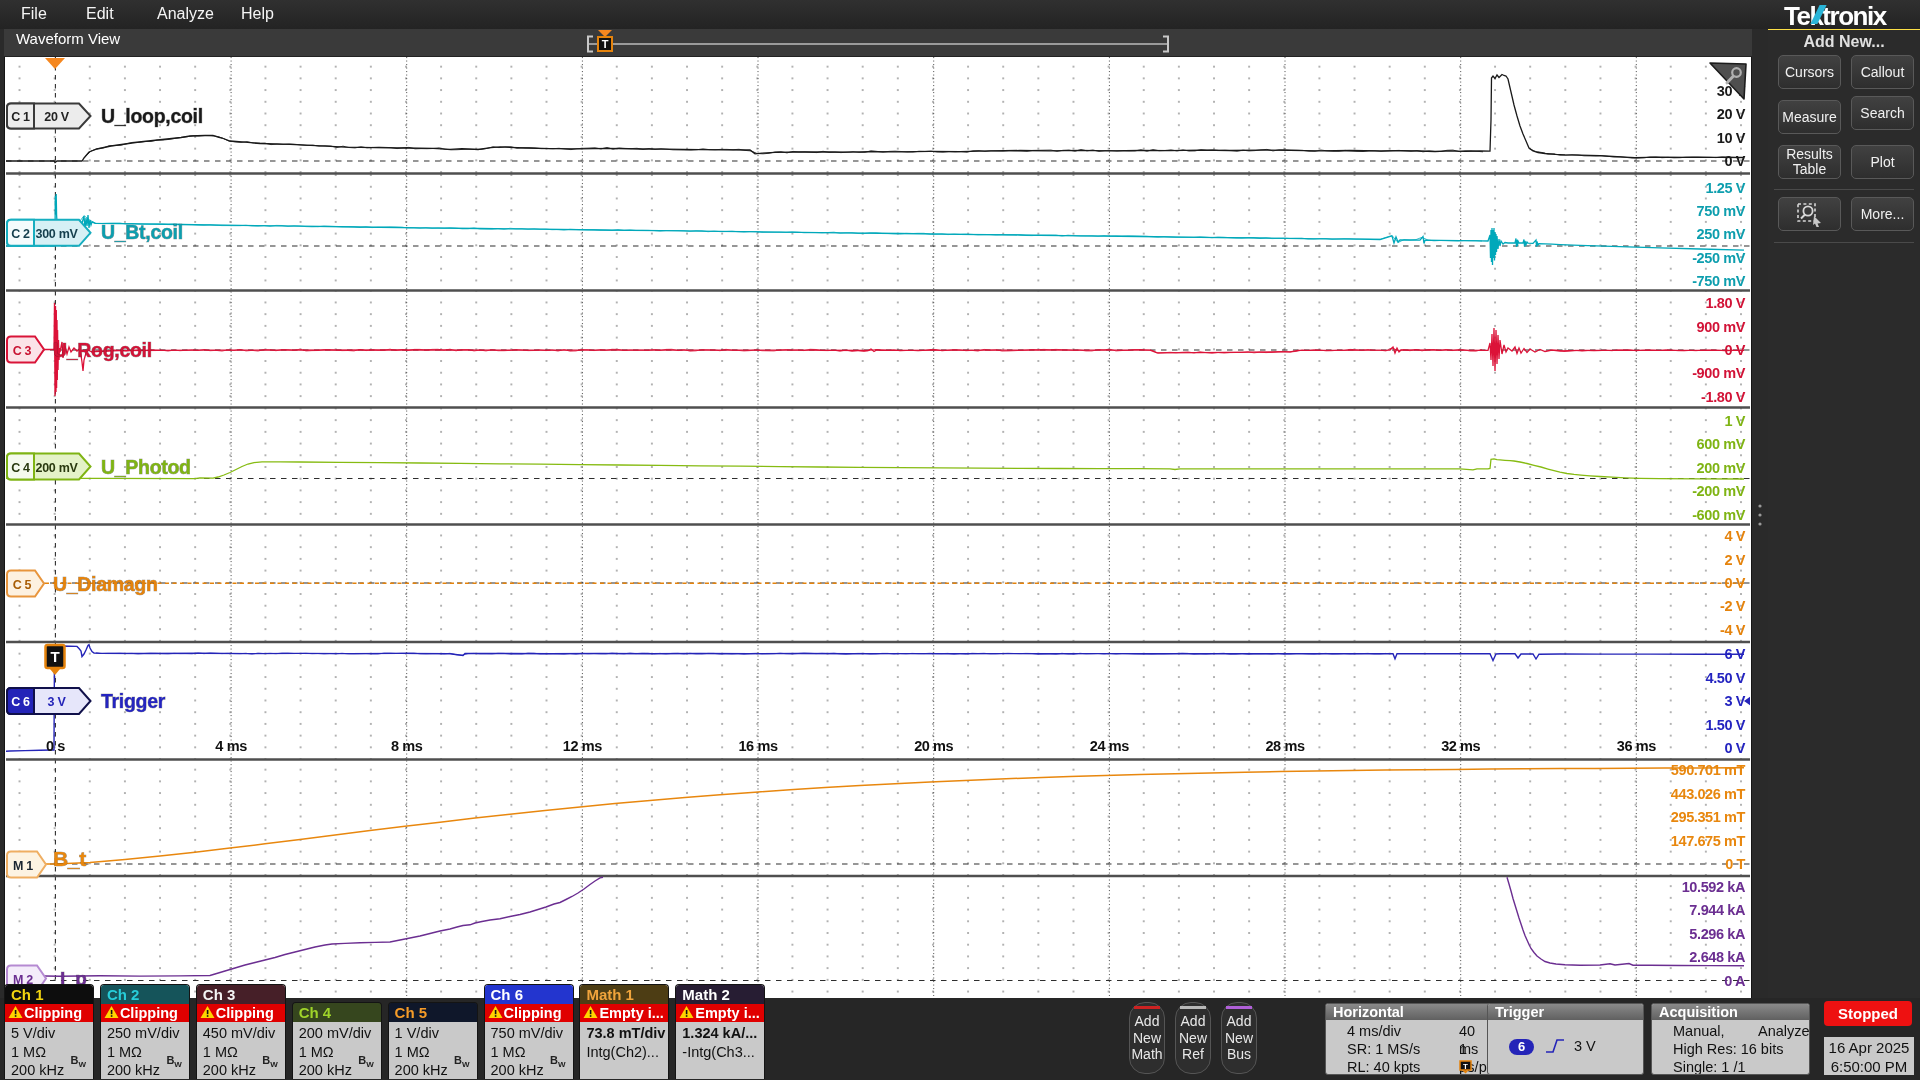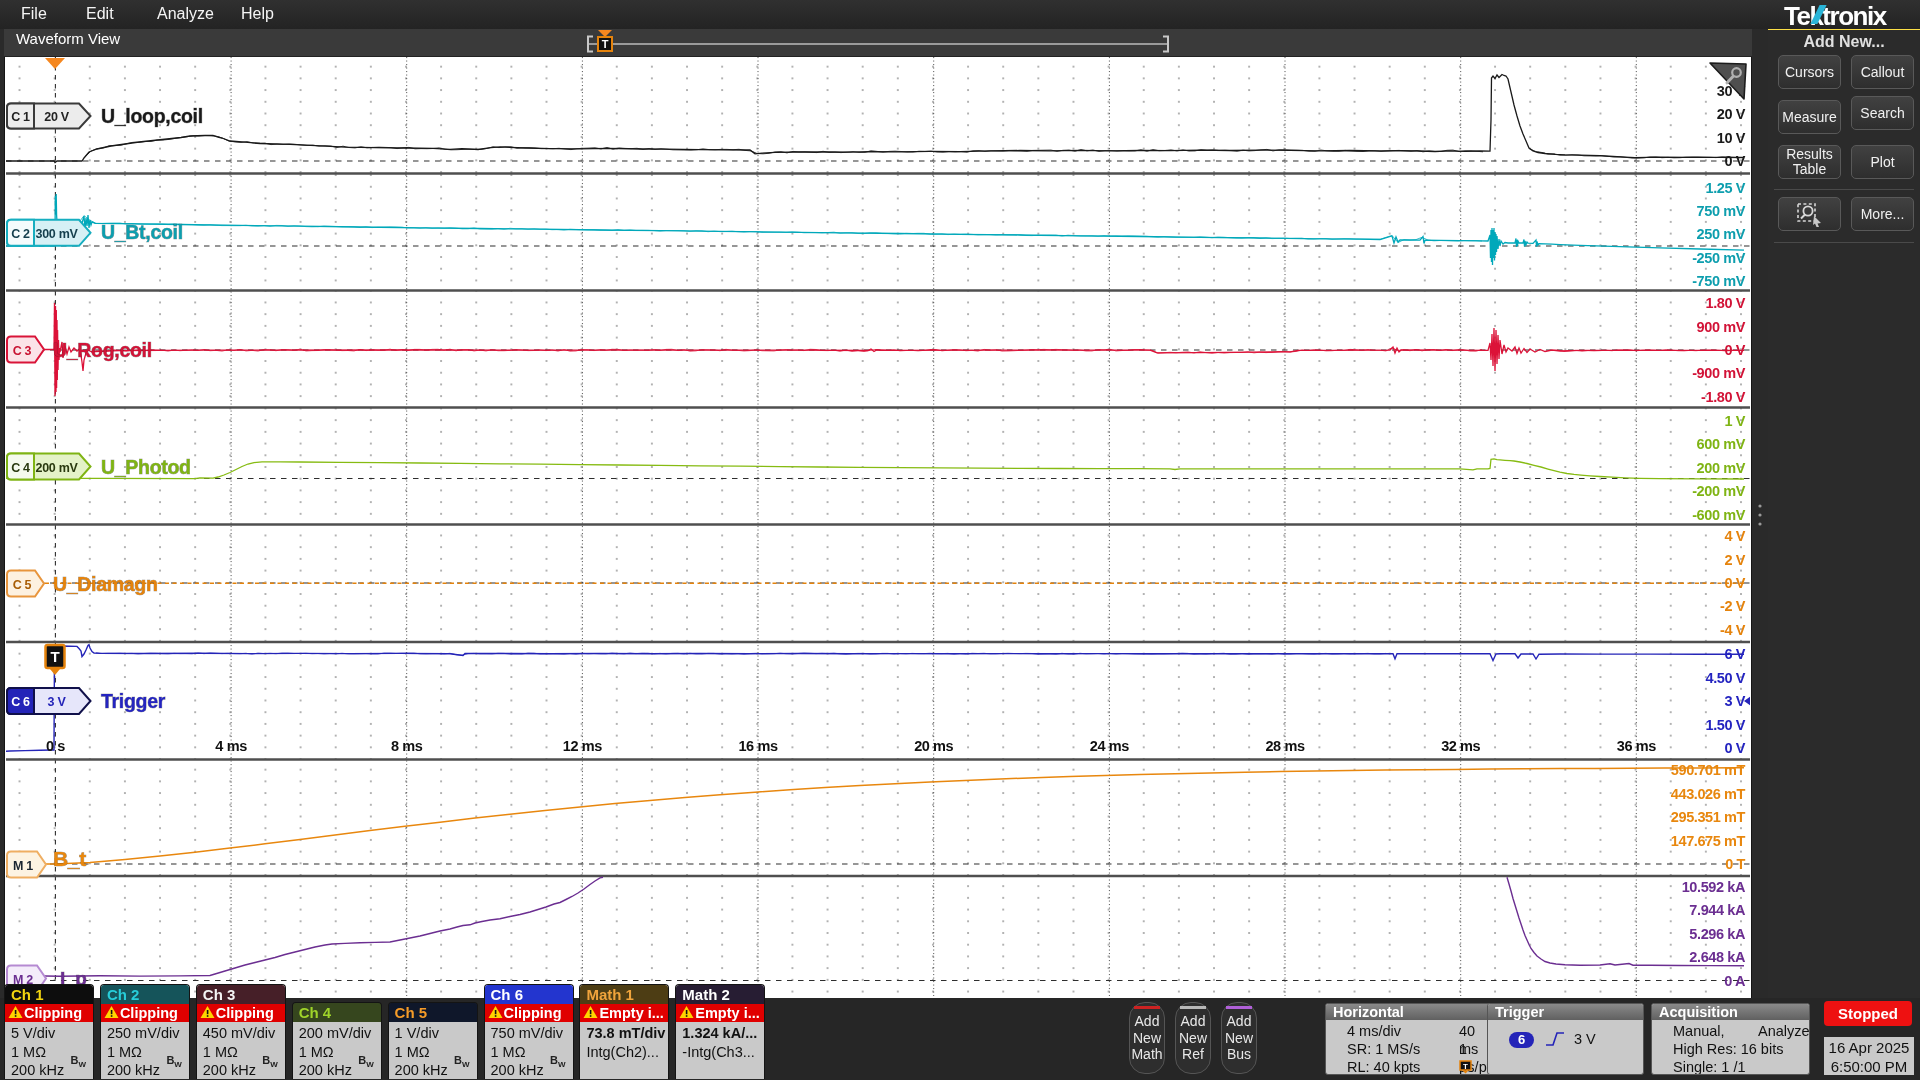--- a/index.html
+++ b/index.html
@@ -330,21 +330,21 @@
       <div style="position:relative">RL: 40 kpts<span style="position:absolute;left:112px"><svg width="13" height="14" viewBox="0 0 13 14" style="vertical-align:-2px">
             <rect x="1" y="1" width="11" height="9" fill="#111" stroke="#e5830c" stroke-width="1.5"></rect>
             <text x="6.5" y="9" text-anchor="middle" font-size="8" font-weight="bold" fill="#fff">T</text>
             <polygon points="3.5,10.5 9.5,10.5 6.5,13.5" fill="#e5830c"></polygon>
           </svg> 3%</span></div>
     </div>
   </div>
 <div class="panel" style="left:1487px;width:157px;height:72px">
     <div class="ph">Trigger</div>
     <div class="pb">
-      <div style="position:relative;margin-top:8px"><span style="display:inline-block;background:#2424b8;color:#fff;font-weight:700;font-size:13px;width:25px;height:16px;border-radius:8px;text-align:center;line-height:16px">6</span><svg width="22" height="16" viewBox="0 0 22 16" style="vertical-align:-3px;margin-left:10px">
+      <div style="position:relative;margin-top:15px"><span style="display:inline-block;background:#2424b8;color:#fff;font-weight:700;font-size:13px;width:25px;height:16px;border-radius:8px;text-align:center;line-height:16px">6</span><svg width="22" height="16" viewBox="0 0 22 16" style="vertical-align:-3px;margin-left:10px">
           <polyline points="2,14 9,14 13,2 20,2" fill="none" stroke="#2424b8" stroke-width="1.6"></polyline>
         </svg><span style="margin-left:8px">3 V</span></div>
     </div>
   </div>
 <div class="panel" style="left:1651px;width:159px;height:72px">
     <div class="ph">Acquisition</div>
     <div class="pb">
       <div style="position:relative">Manual,<span style="position:absolute;left:85px">Analyze</span></div>
       <div>High Res: 16 bits</div>
       <div>Single: 1 /1</div>

